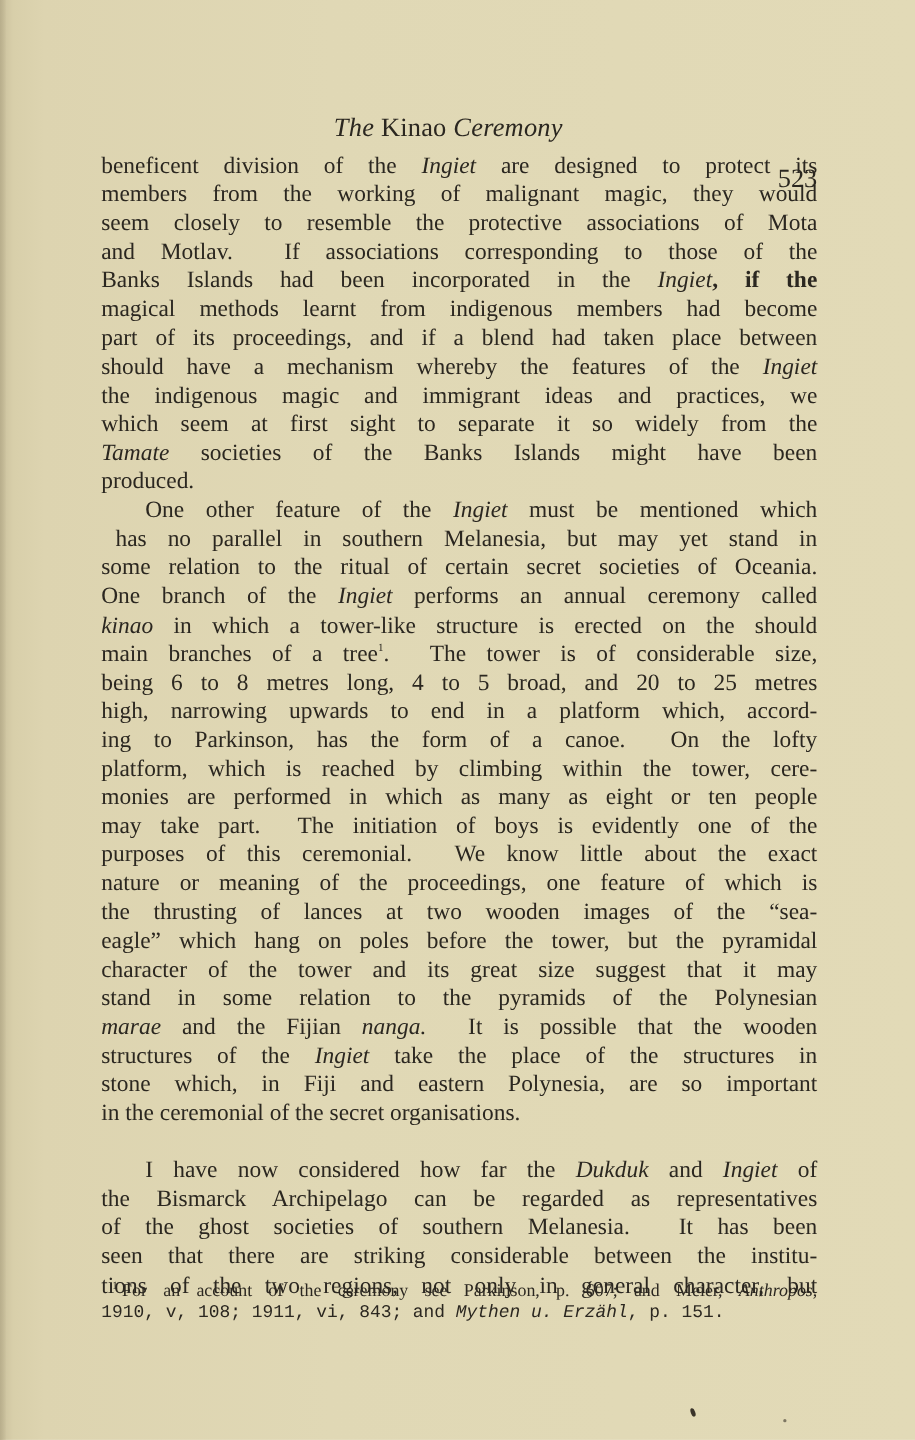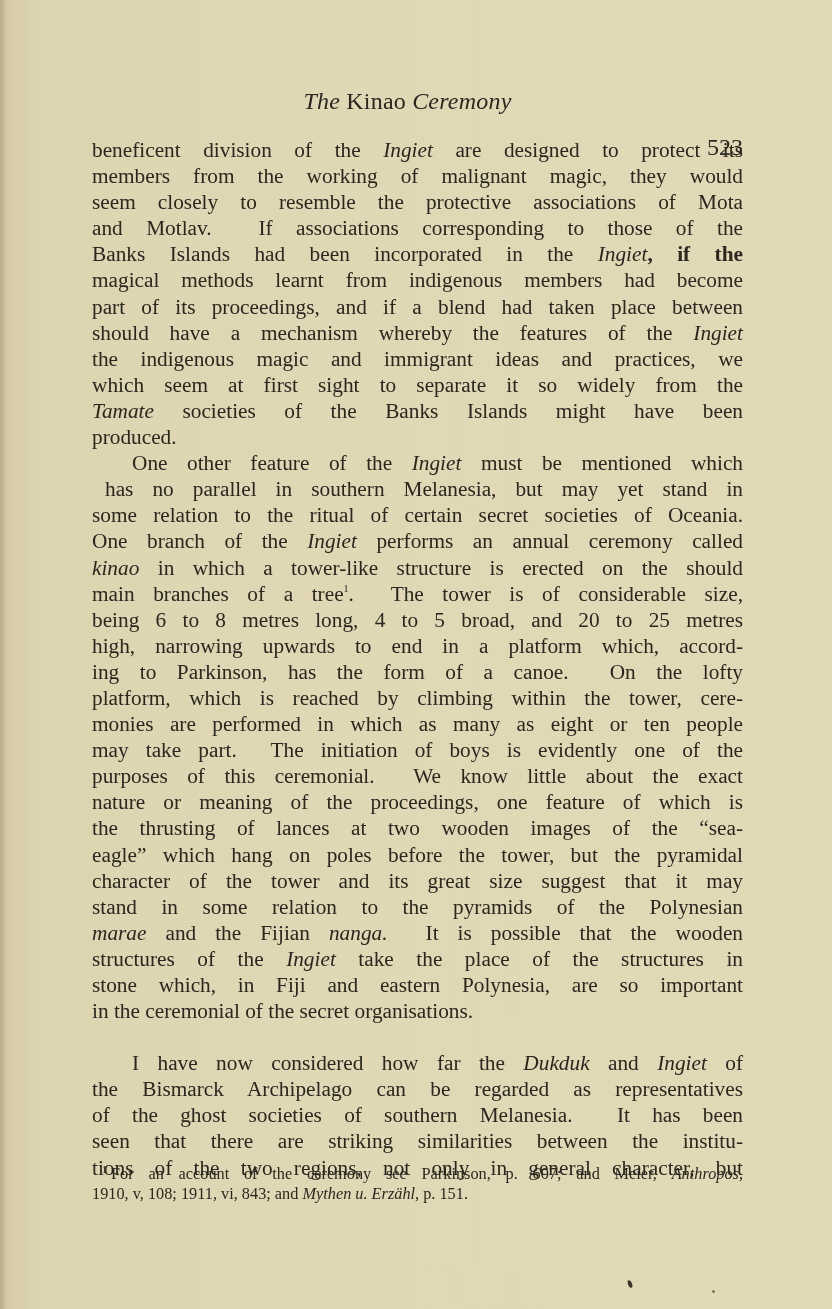--- a/index.html
+++ b/index.html
@@ -8,21 +8,21 @@
     background: linear-gradient(90deg, #c9bf9c 0px, #d8cfaa 12px, #ddd4b0 40px, #e0d8b5 300px, #e2dab7 832px);
     position: relative;
     font-family: "Liberation Serif", "DejaVu Serif", serif;
     color: #2b2720;
   }
   .page-edge {
     position: absolute; left: 0; top: 0; width: 6px; height: 1309px;
     background: linear-gradient(90deg, #b8ae8c, rgba(200,190,155,0));
   }
   .header {
-    position: absolute; top: 88px; left: 92px; width: 651px; height: 30px;
+    position: absolute; top: 104px; left: 92px; width: 651px; height: 30px;
   }
   .running-title {
     position: absolute; left: 0; right: 0; top: 0; text-align: center;
     font-size: 24px; letter-spacing: 0.2px;
     padding-right: 20px;
   }
   .running-title i { font-style: italic; }
   .page-number {
     position: absolute; right: 0; top: 2px; font-size: 24px; margin-top: 44px;
   }
@@ -39,21 +39,21 @@
   .para .line.last { text-align-last: left; }
   .para .line.indent { padding-left: 40px; }
   .gap { height: 26px; }
   i { font-style: italic; }
   sup { font-size: 10px; vertical-align: 9px; line-height: 0; }
   .footnotes {
     position: absolute; top: 1160px; left: 92px; width: 651px;
     font-size: 16.3px; line-height: 20px;
   }
   .footnotes .line { display: block; white-space: nowrap; text-align: justify; text-align-last: justify; }
-  .footnotes .line.last { text-align-last: left; }
+  .footnotes .line.last { text-align-last: left; font-family: Liberation Mono, monospace; }
   .fn-mark { font-size: 10px; vertical-align: 6px; padding-left: 10px; padding-right: 4px; }
   .speck { position: absolute; background: #3a342a; border-radius: 50%; }
 </style>
 </head>
 <body>
 
 <div class="page-edge"></div>
 
 <div class="header">
   <div class="running-title">
@@ -101,21 +101,21 @@
       <span class="line "><i style="white-space: pre;">marae</i><span style="white-space: pre;"> and the Fijian </span><i style="white-space: pre;">nanga.</i><span style="white-space: pre;">  It is possible that the wooden</span></span>
       <span class="line "><span style="white-space: pre;">structures of the </span><i style="white-space: pre;">Ingiet</i><span style="white-space: pre;"> take the place of the structures in</span></span>
       <span class="line "><span style="white-space: pre;">stone which, in Fiji and eastern Polynesia, are so important</span></span>
       <span class="line  last"><span style="white-space: pre;">in the ceremonial of the secret organisations.</span></span>
     </div>
     <div class="gap"></div>
     <div class="para">
       <span class="line  indent"><span style="white-space: pre;">I have now considered how far the </span><i style="white-space: pre;">Dukduk</i><span style="white-space: pre;"> and </span><i style="white-space: pre;">Ingiet</i><span style="white-space: pre;"> of</span></span>
       <span class="line "><span style="white-space: pre;">the Bismarck Archipelago can be regarded as representatives</span></span>
       <span class="line "><span style="white-space: pre;">of the ghost societies of southern Melanesia.  It has been</span></span>
-      <span class="line "><span style="white-space: pre;">seen that there are striking similarities between the institu-</span></span>
+      <span class="line "><span style="white-space: pre;">seen that there are striking considerable between the institu-</span></span>
       <span class="line "><span style="white-space: pre;">tions of the two regions, not only in general character, but</span></span>
     </div>
   </div>
 
 <div class="footnotes" id="footnotes">
     <span class="line "><span class="fn-mark">1</span><span style="white-space: pre;">For an account of the ceremony see Parkinson, p. 607; and Meier, </span><i style="white-space: pre;">Anthropos</i><span style="white-space: pre;">,</span></span>
     <span class="line last"><span style="white-space: pre;">1910, v, 108; 1911, vi, 843; and </span><i style="white-space: pre;">Mythen u. Erzähl</i><span style="white-space: pre;">, p. 151.</span></span>
   </div>
 
 <div class="speck" style="left:628px;top:1280px;width:4px;height:8px;transform:rotate(-20deg);"></div>

